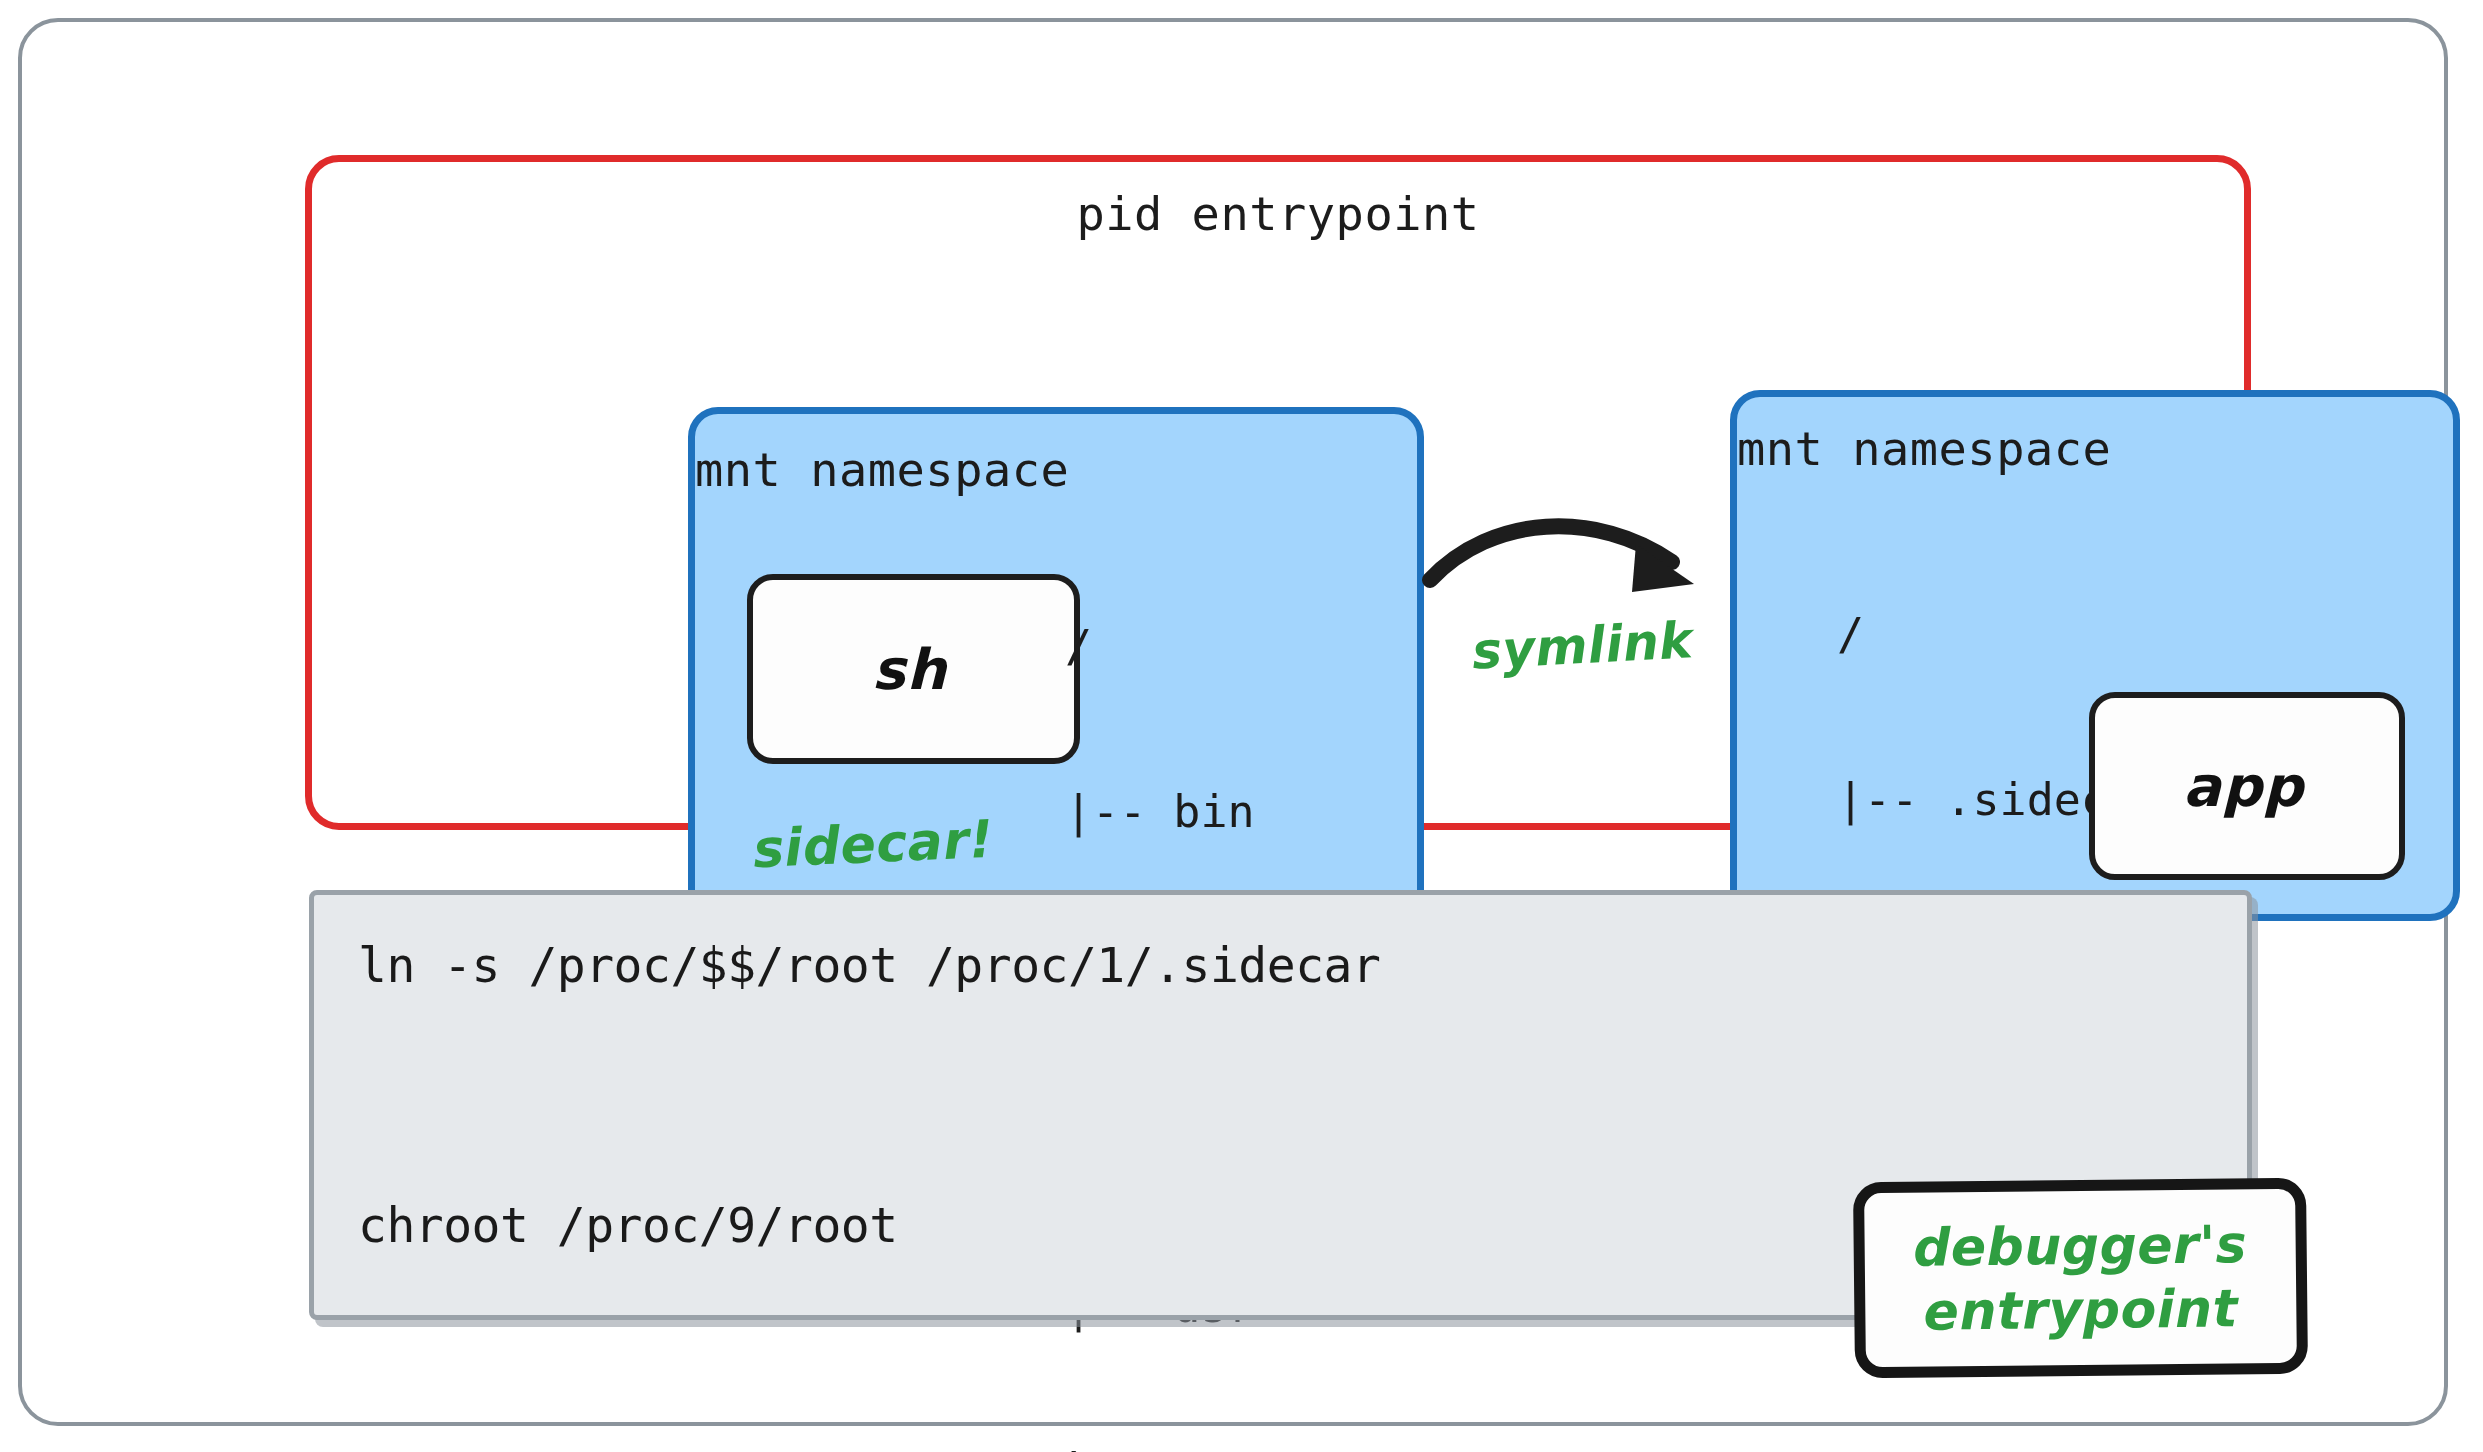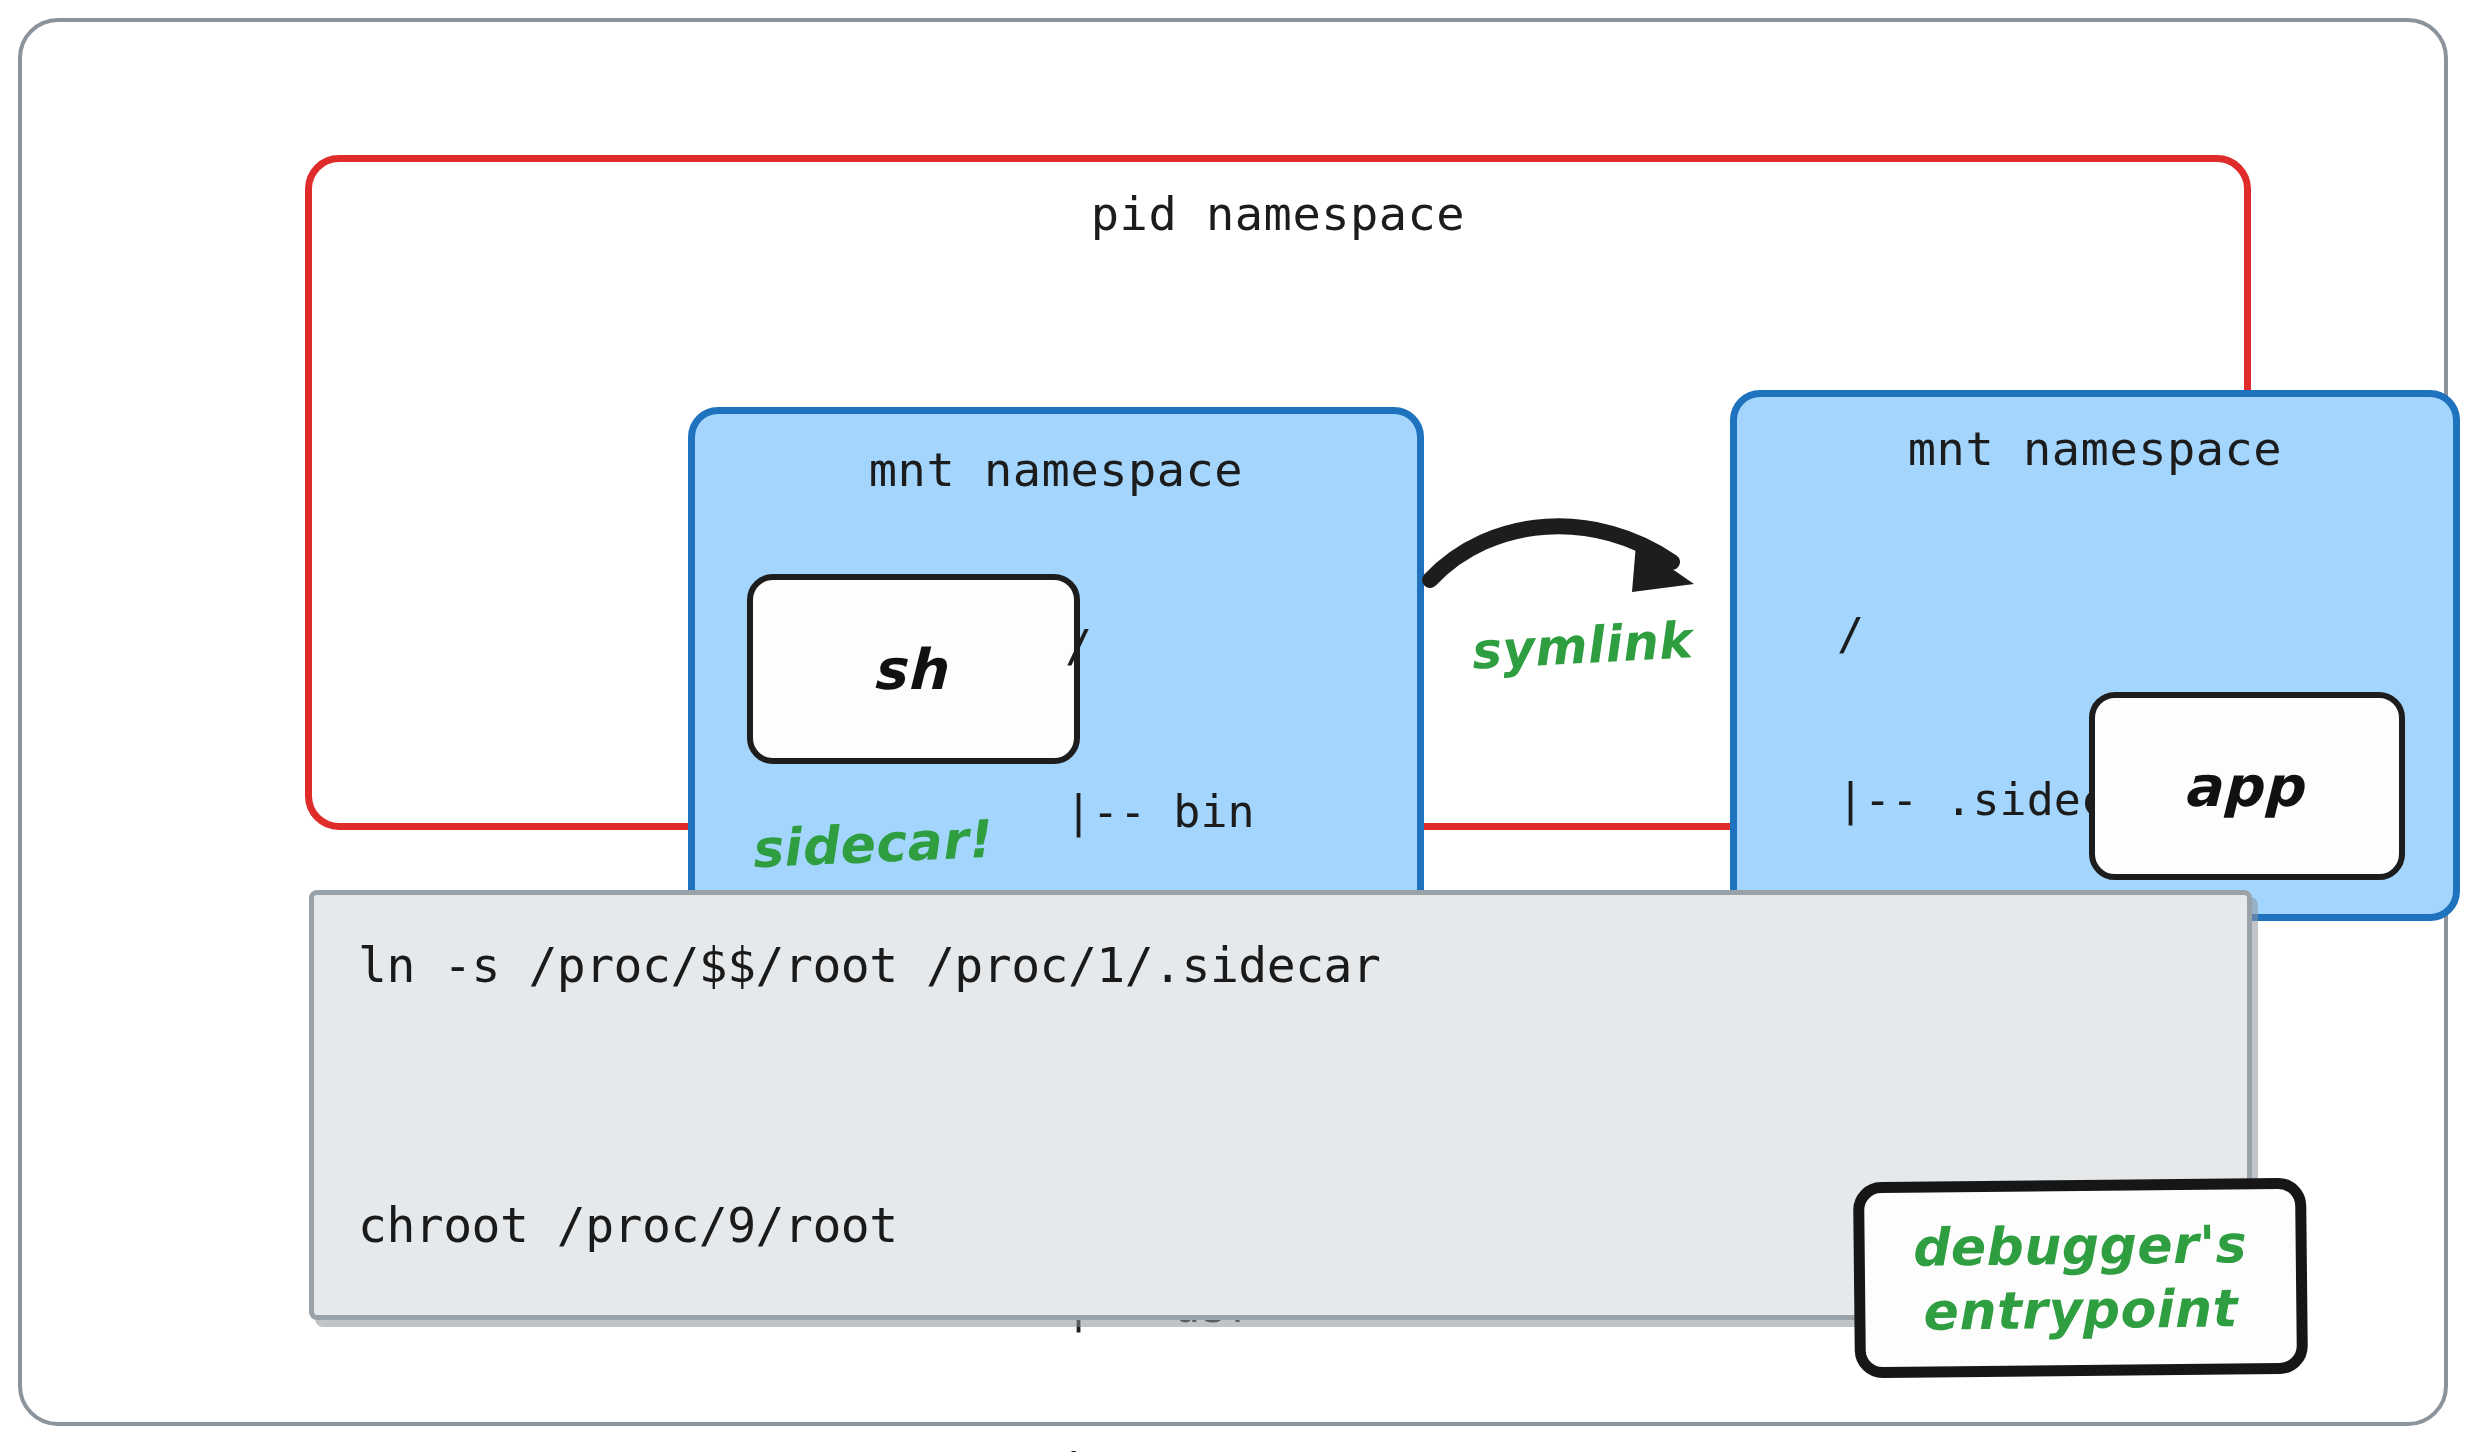--- a/index.html
+++ b/index.html
@@ -60,21 +60,21 @@
     border-radius: 30px;
     box-sizing: border-box;
   }
   #mnt-box-left  { left: 376px;  top: 245px; width: 736px;  height: 527px; }
   #mnt-box-right { left: 1418px; top: 228px; width: 730px;  height: 531px; }
 
   .mnt-title {
     position: absolute;
     top: 26px;
     width: 100%;
-    text-align: center;
+    text-align: left;
     font-size: 47px;
     color: #1c1c1c;
     letter-spacing: 0.5px;
     font-family: "DejaVu Sans Mono", "Liberation Mono", monospace;
   }
   #mnt-box-left .mnt-title  { top: 28px; }
   #mnt-box-right .mnt-title { top: 24px; }
 
   
   .tree {
@@ -200,21 +200,21 @@
     letter-spacing: 0.5px;
   }
 </style>
 </head>
 <body>
 
 <div id="outer-frame">
 
   <div id="pid-namespace-box">
 
-    <div id="pid-namespace-title">pid namespace</div>
+    <div id="pid-namespace-title">pid entrypoint</div>
 
     <div id="mnt-box-left" class="mnt-box">
 
       <div class="mnt-title">mnt namespace</div>
 
       <div id="proc-box-sh" class="proc-box">
         <span class="proc-label">sh</span>
       </div>
 
       <div id="sidecar-annotation" class="handwritten">sidecar!</div>

